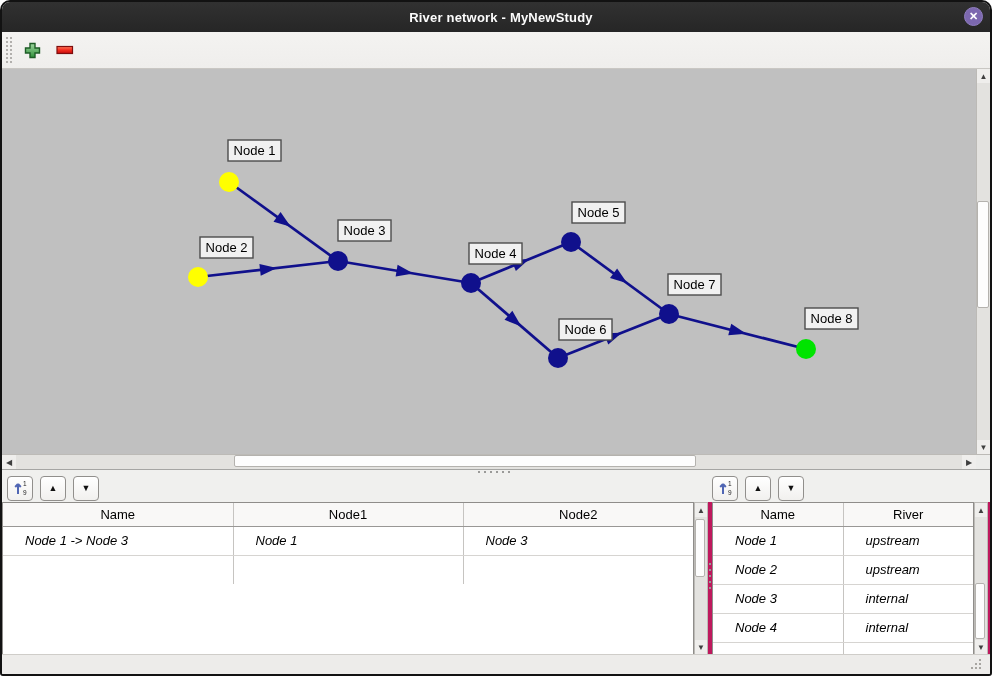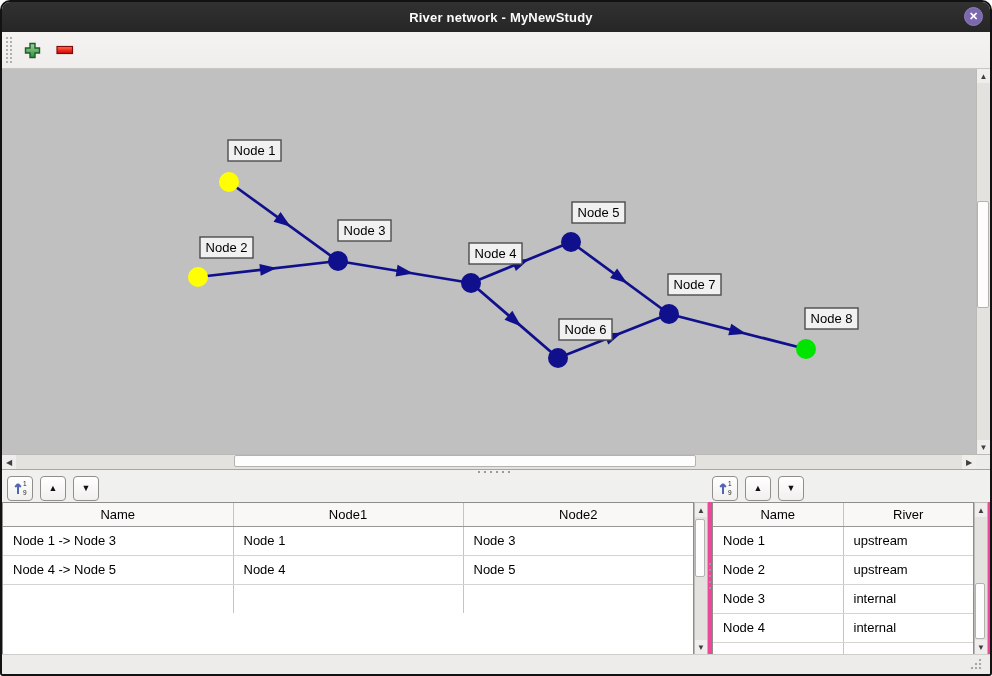--- a/index.html
+++ b/index.html
@@ -51,38 +51,38 @@
   
   .tables-toolbar{ flex:0 0 28px; display:flex; align-items:center; background:#f0f0ee; }
   .tt-left{ width:710px; display:flex; padding-left:5px; }
   .tt-right{ flex:1; display:flex; }
   .sq-btn{
     width:26px; height:25px; margin-right:7px; border:1px solid #918f8c; border-radius:4px;
     background:linear-gradient(#ffffff,#f1f0ee); display:flex; align-items:center; justify-content:center;
     cursor:pointer; font-size:9px; color:#111; user-select:none;
   }
   
-  .tables-row{ flex:0 0 152px; display:flex; background:#ec4899; overflow:hidden; }
+  .tables-row{ flex:0 0 152px; display:flex; background:#be185d; overflow:hidden; }
   .tbl-wrap{ overflow:hidden; background:#fff; border:1px solid #8f8d8a; border-bottom:none; }
   .tbl-left{ width:692px; }
   .tbl-right{ width:262px; }
   .tbl-scroll{ flex:0 0 14px; background:#f1f0ee; border:1px solid #bcbab6; border-bottom:none;
     display:flex; flex-direction:column; }
   .tbl-gap{ flex:0 0 4px; display:flex; align-items:center; justify-content:center; cursor:col-resize; }
   .tbl-gap .vdots{ width:2px; height:30px;
     background:repeating-linear-gradient(#9a9a98 0 2px,transparent 2px 6px); }
   table{ width:100%; border-collapse:collapse; table-layout:fixed; font-size:13px; color:#000; }
   thead th{
     height:23px; font-weight:normal; text-align:center; background:#f9f8f7;
     border-bottom:1px solid #999795; border-right:1px solid #c6c4c1; overflow:hidden;
   }
   thead th:last-child, tbody td:last-child{ border-right:none; }
   tbody td{
-    height:29px; padding:0 0 0 10px; border-bottom:1px solid #d6d4d1;
-    border-right:1px solid #c6c4c1; background:#fff; white-space:nowrap; overflow:hidden;
+    height:29px; padding:0 0 0 22px; border-bottom:1px solid #d6d4d1;
+    border-right:1px solid #c6c4c1; background:#fff; white-space:nowrap; overflow:hidden;font-style:italic;
   }
   tbody tr.filler td{ border-bottom:none; }
   
   .footer{ flex:1; background:#edecea; border-top:1px solid #cfcdc9; position:relative; }
   .grip{ position:absolute; right:8px; bottom:4px; }
 </style>
 </head>
 <body>
 
 <div class="window">
@@ -230,25 +230,20 @@
               <th>Node1</th>
               <th>Node2</th>
             </tr>
           </thead>
         <tbody>
             <tr>
               <td>Node 1 -&gt; Node 3</td>
               <td>Node 1</td>
               <td>Node 3</td>
             </tr>
-            <tr>
-              <td>Node 4 -&gt; Node 5</td>
-              <td>Node 4</td>
-              <td>Node 5</td>
-            </tr>
             <tr class="filler">
               <td>&nbsp;</td>
               <td>&nbsp;</td>
               <td>&nbsp;</td>
             </tr>
           </tbody>
       </table>
     </div>
     <div class="tbl-scroll">
       <div class="sb-arrow">▲</div>

